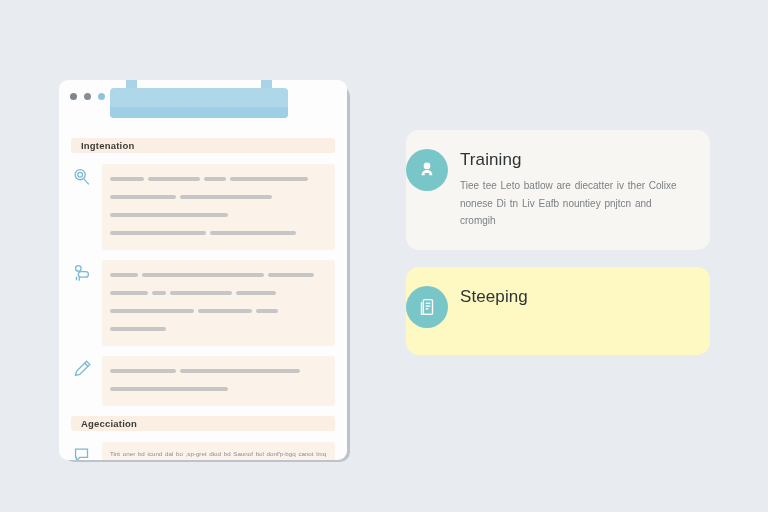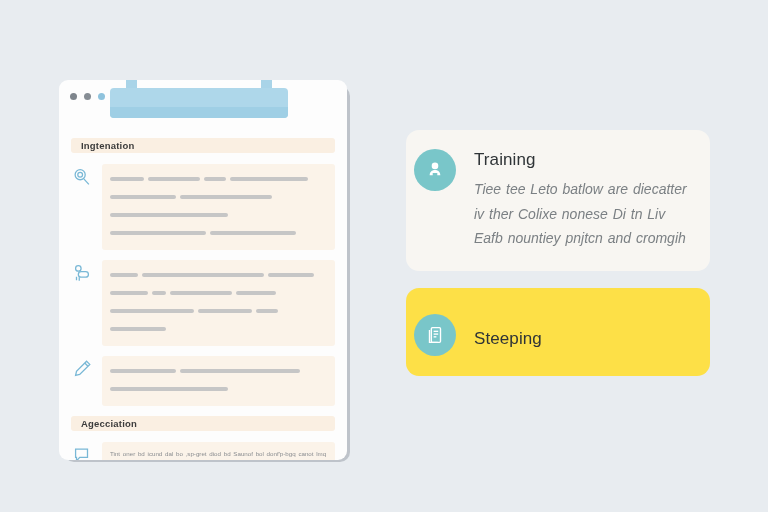--- a/index.html
+++ b/index.html
@@ -151,29 +151,29 @@
   
   .cards {
     position: absolute;
     left: 406px;
     top: 130px;
     width: 304px;
   }
   .card {
     display: flex;
     align-items: flex-start;
-    gap: 18px;
+    gap: 12px;
     border-radius: 13px;
-    padding: 19px 20px 20px 8px;
+    padding: 19px 20px 20px 0;
     margin-bottom: 17px;
     box-sizing: border-box;
     min-height: 88px;
   }
   .card.cream { background: #f8f6f2; }
-  .card.blue  { background: #fde047; align-items: flex-end; }
+  .card.blue  { background: #fef9c3; }
   .card.blue2 { background: #dcedf7; }
 
   .card-icon {
     flex: 0 0 auto;
     width: 42px;
     height: 42px;
     border-radius: 50%;
     background: #79c6c9;
     display: flex;
     align-items: center;
@@ -183,26 +183,25 @@
   .card-icon svg { display: block; }
 
   .card-text { flex: 1 1 auto; padding-top: 1px; }
   .card-title {
     font-size: 17px;
     color: #2f3437;
     margin-bottom: 7px;
     letter-spacing: .1px;
   }
   .card-body {
-    font-size: 14px;
+    font-size: 10px;
     line-height: 1.75;
     color: #7b8084;
     filter: blur(.3px);
     word-spacing: 1px;
-    font-style: italic;
   }
 </style>
 </head>
 <body>
 
 <div class="window-shadow"></div>
 
 <div class="window">
 
   <div class="titlebar">

